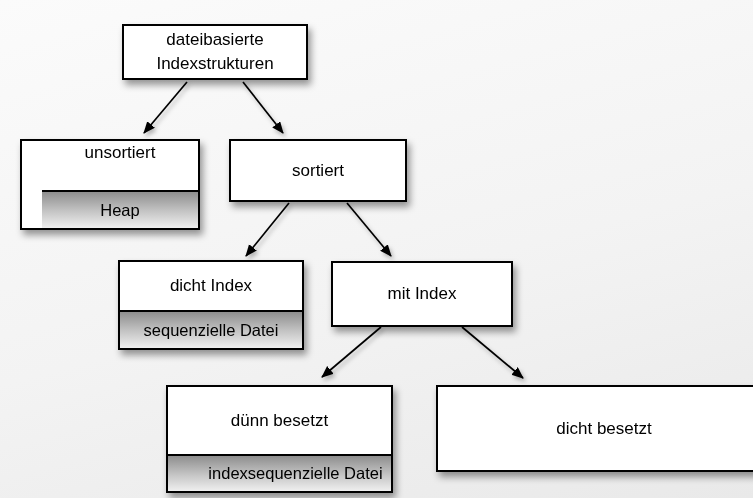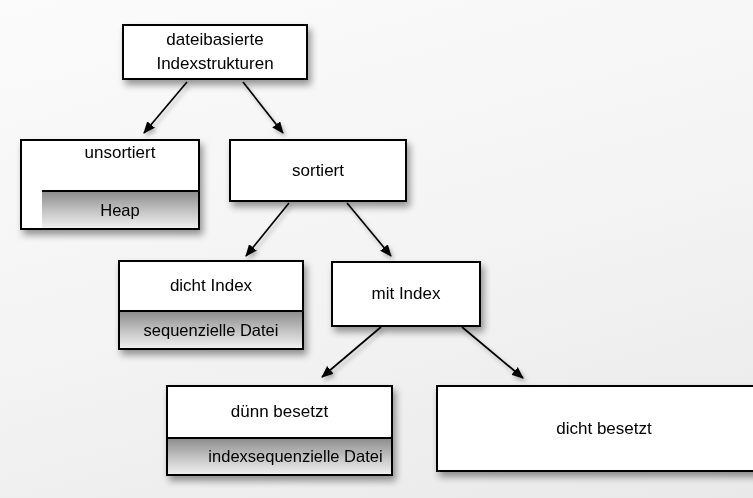--- a/index.html
+++ b/index.html
@@ -51,22 +51,22 @@
     white-space: nowrap;
     overflow: hidden;
   }
   
   #node-root          { left: 122px; top:  24px; width: 186px; height: 56px; }
   #node-unsortiert    { left:  20px; top: 139px; width: 180px; height: 91px; padding-left: 20px; }
   #node-unsortiert .node-sub { height: 36px; margin-top: 25px; }
   #node-sortiert      { left: 229px; top: 139px; width: 178px; height: 63px; }
   #node-ohne-index    { left: 118px; top: 260px; width: 186px; height: 90px; }
   #node-ohne-index .node-sub { height: 36px; }
-  #node-mit-index     { left: 331px; top: 261px; width: 150px; height: 66px; justify-content: center; }
-  #node-duenn-besetzt { left: 166px; top: 385px; width: 227px; height: 91px; }
+  #node-mit-index     { left: 331px; top: 261px; width: 182px; height: 66px; justify-content: center; }
+  #node-duenn-besetzt { left: 166px; top: 385px; width: 227px; height: 108px; }
   #node-duenn-besetzt .node-sub { height: 35px; padding-left: 32px; }
   #node-dicht-besetzt { left: 436px; top: 385px; width: 336px; height: 87px; }
   #node-dicht-besetzt .node-sub { height: 35px; }
 
   #edges {
     position: absolute;
     left: 0; top: 0;
     width: 753px; height: 498px;
     pointer-events: none;
     filter: drop-shadow(2px 3px 2px rgba(0, 0, 0, 0.28));

